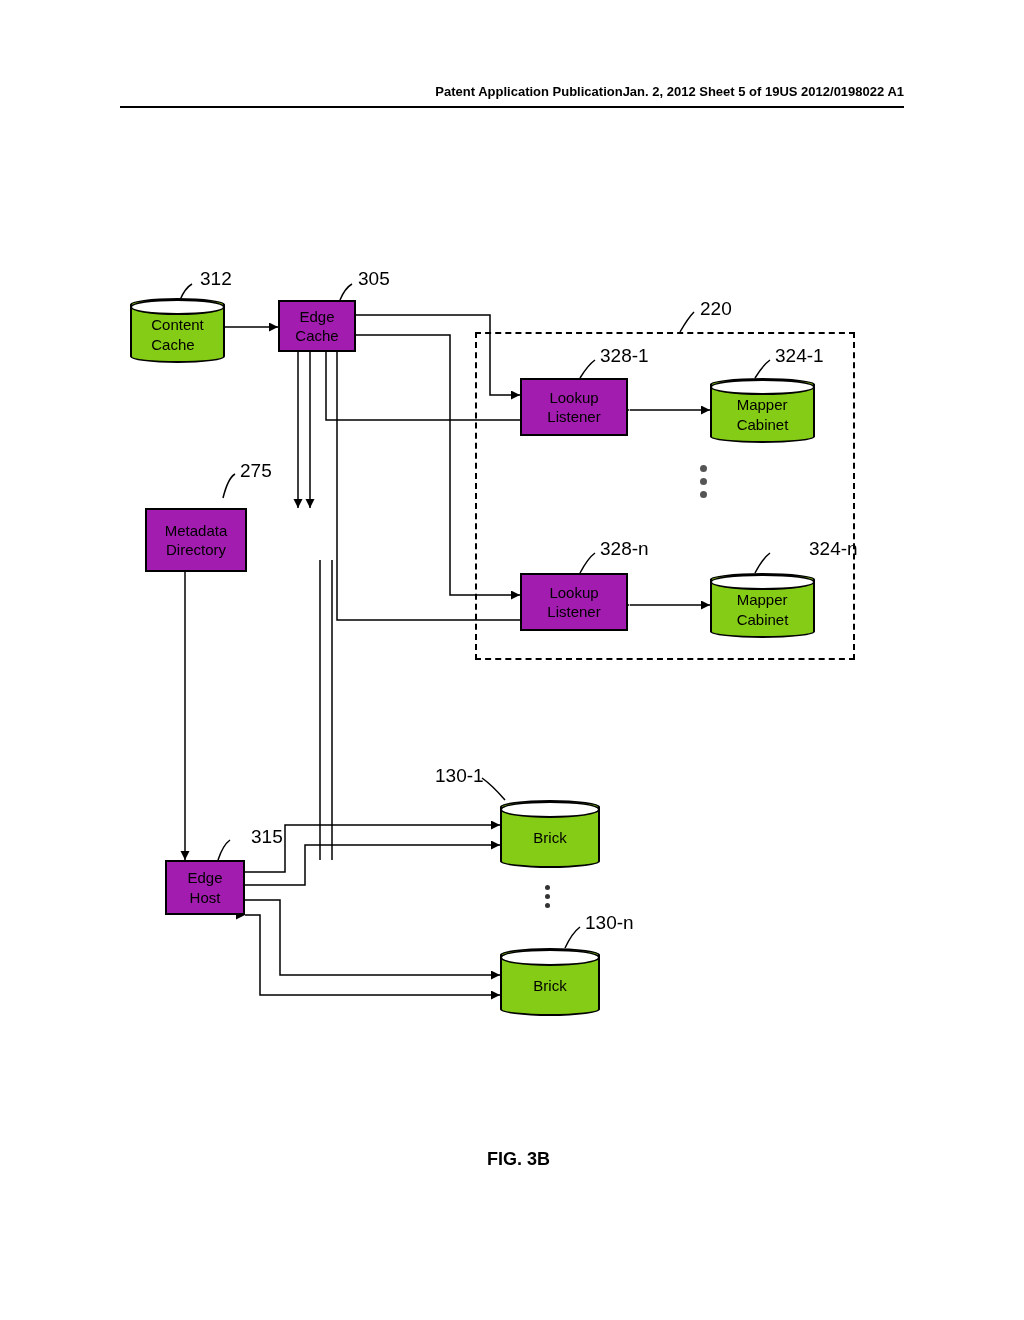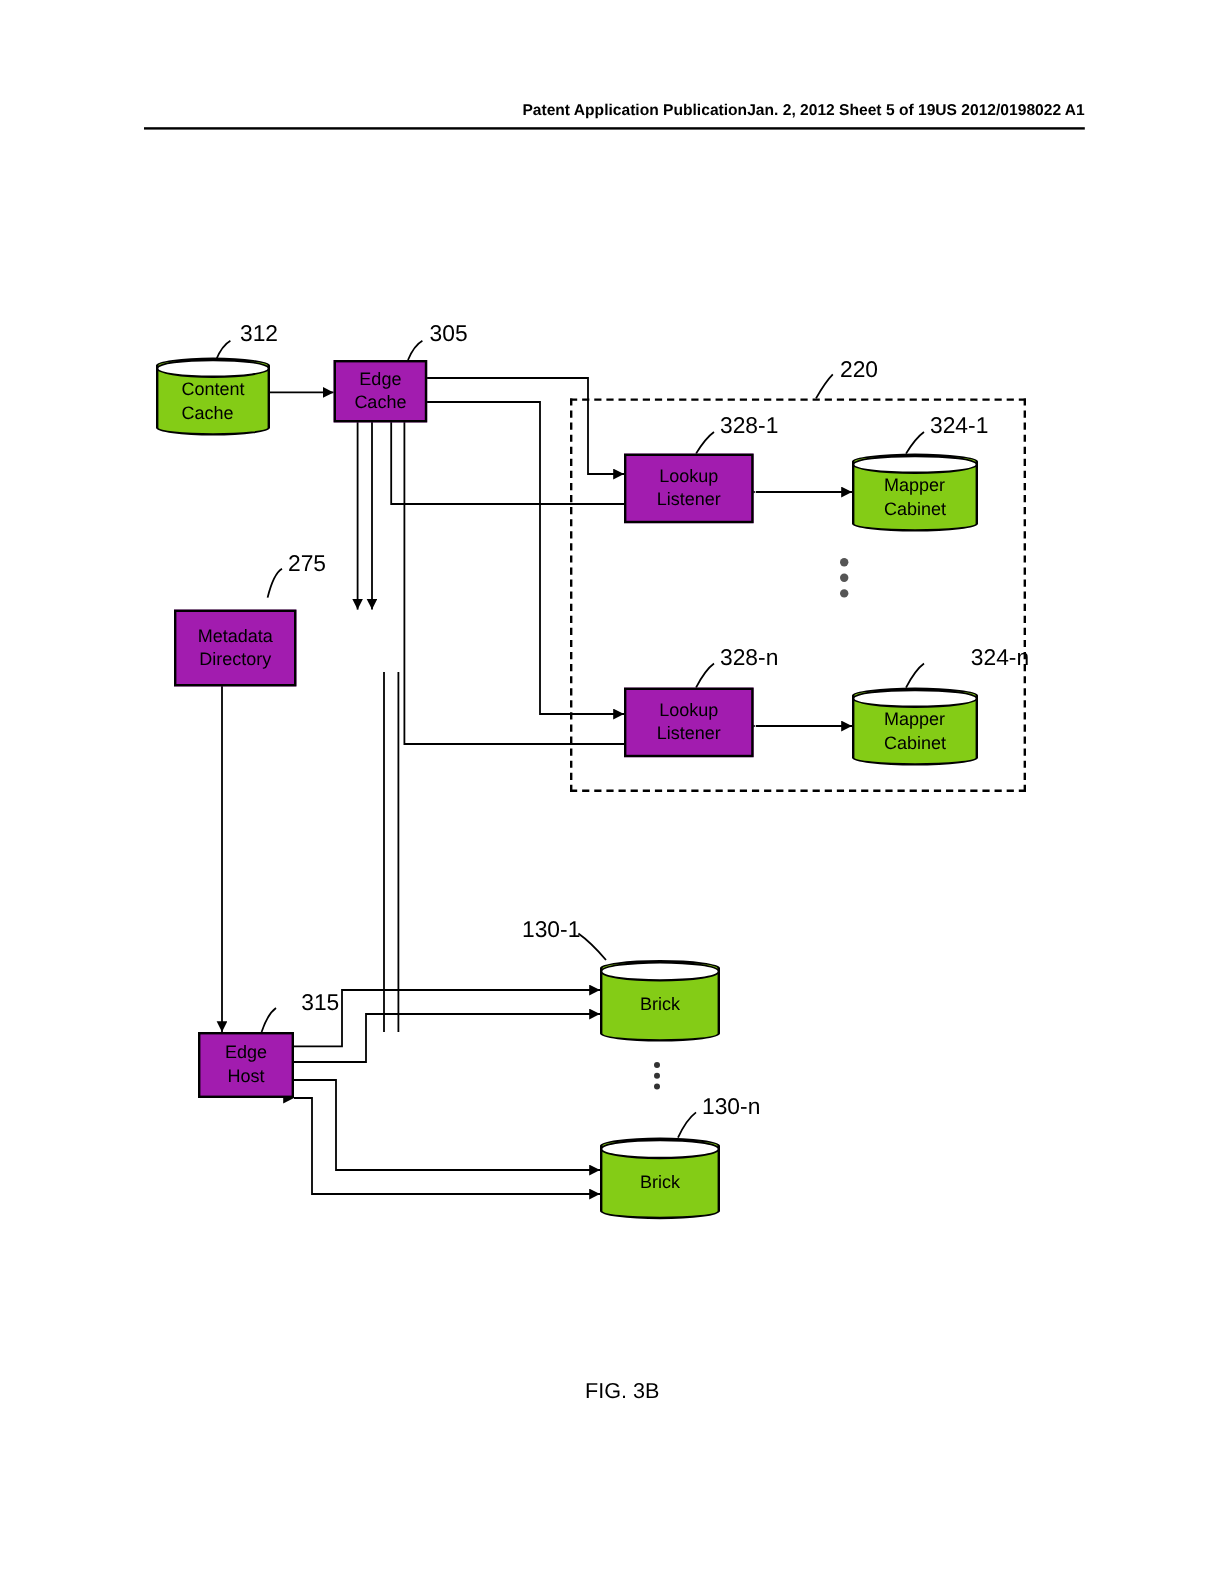--- a/index.html
+++ b/index.html
@@ -100,21 +100,21 @@
       background: #333;
       border-radius: 50%;
     }
     .figure-label {
       position: absolute;
       bottom: 150px;
       left: 0;
       right: 0;
       text-align: center;
       font-size: 18px;
-      font-weight: normal;
+      font-weight: bold;
       padding-left: 13px;
     }
     svg.connections {
       position: absolute;
       top: 0;
       left: 0;
       width: 100%;
       height: 100%;
       pointer-events: none;
     }

